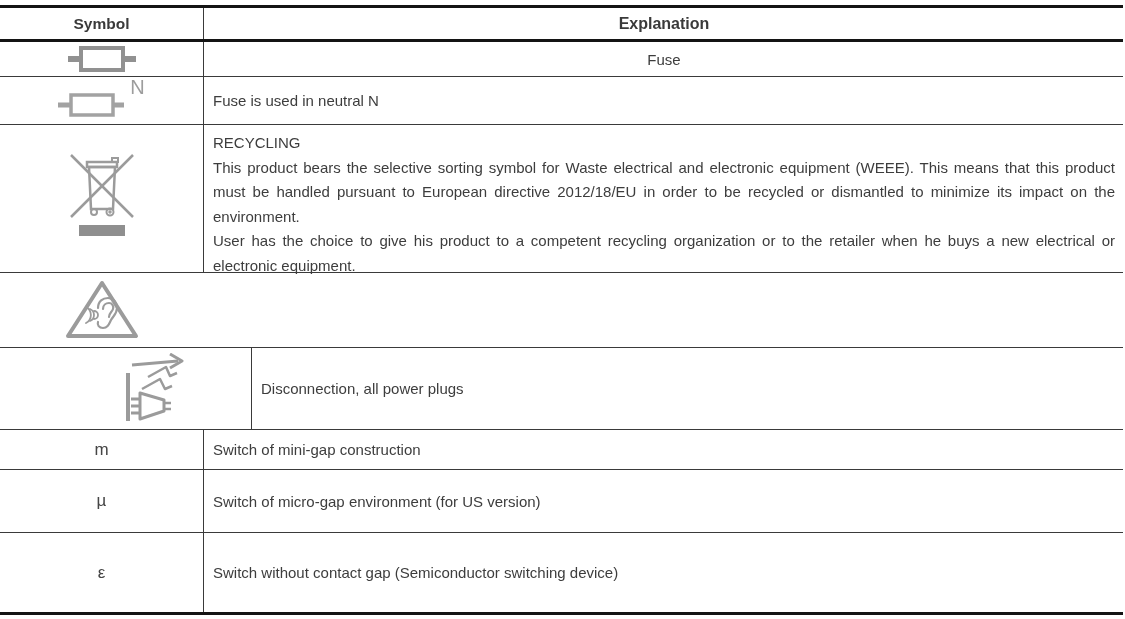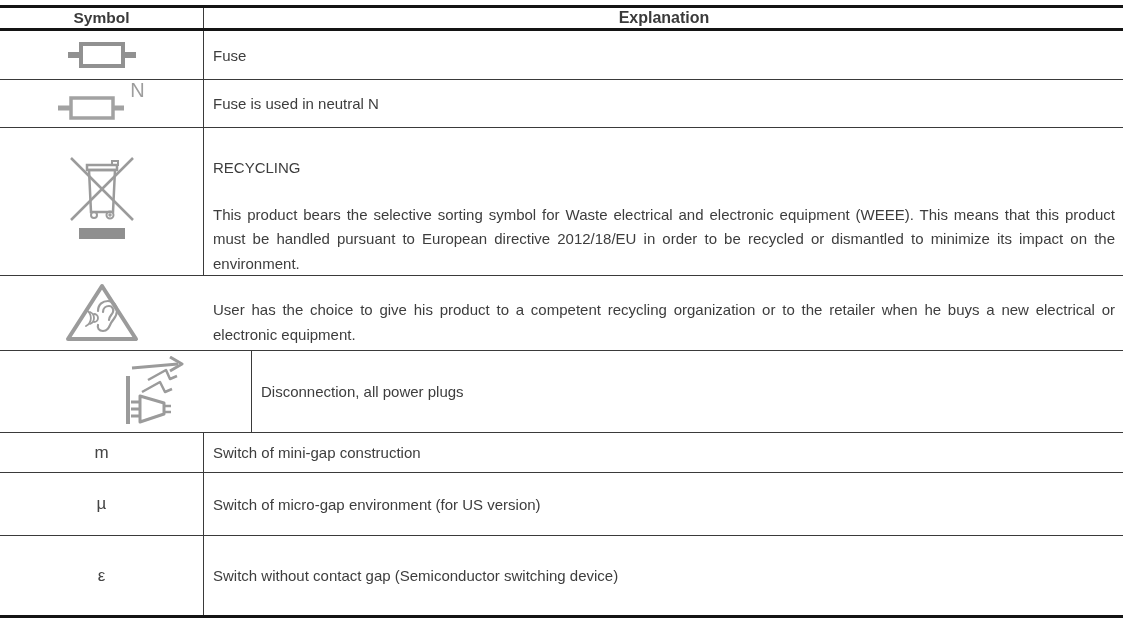--- a/index.html
+++ b/index.html
@@ -28,40 +28,39 @@
   }
   .cell-exp{
     flex:1;
     border-left:1px solid #3a3a3a;
     box-sizing:border-box;
     padding:0 8px 0 9px;
     display:flex;flex-direction:column;justify-content:center;
     font-size:15px;
   }
   .hdr{
-    height:23px;
+    height:34px;
     border-bottom:3px solid #141414;
     font-weight:bold;
     color:#3a3a3a;
   }
   .hdr .cell-exp{align-items:center;justify-content:center;flex-direction:row;}
   .hdr .cell-sym{font-size:15.5px;}
   .hdr .cell-exp{font-size:16px;}
-  .r-fuse{height:49px;}
+  .r-fuse{height:35px;text-align:center;}
   .r-fusen{height:48px;}
   .r-recycle{height:148px;}
   .r-ear{height:75px;}
   .r-plug{height:82px;padding-left:48px;}
   .r-m{height:40px;}
   .r-mu{height:63px;}
   .r-eps{height:79px;}
   .para{
     text-align:justify;
     line-height:24.5px;
-    margin-top:22px;
   }
   .recycle-text{justify-content:flex-start;padding-top:6px;}
   .line{line-height:23px;}
   .glyph{
     font-size:17px;
     color:#454545;
   }
   .fuse-wrap{display:flex;align-items:flex-start;}
   .n-label{
     font-size:20px;

